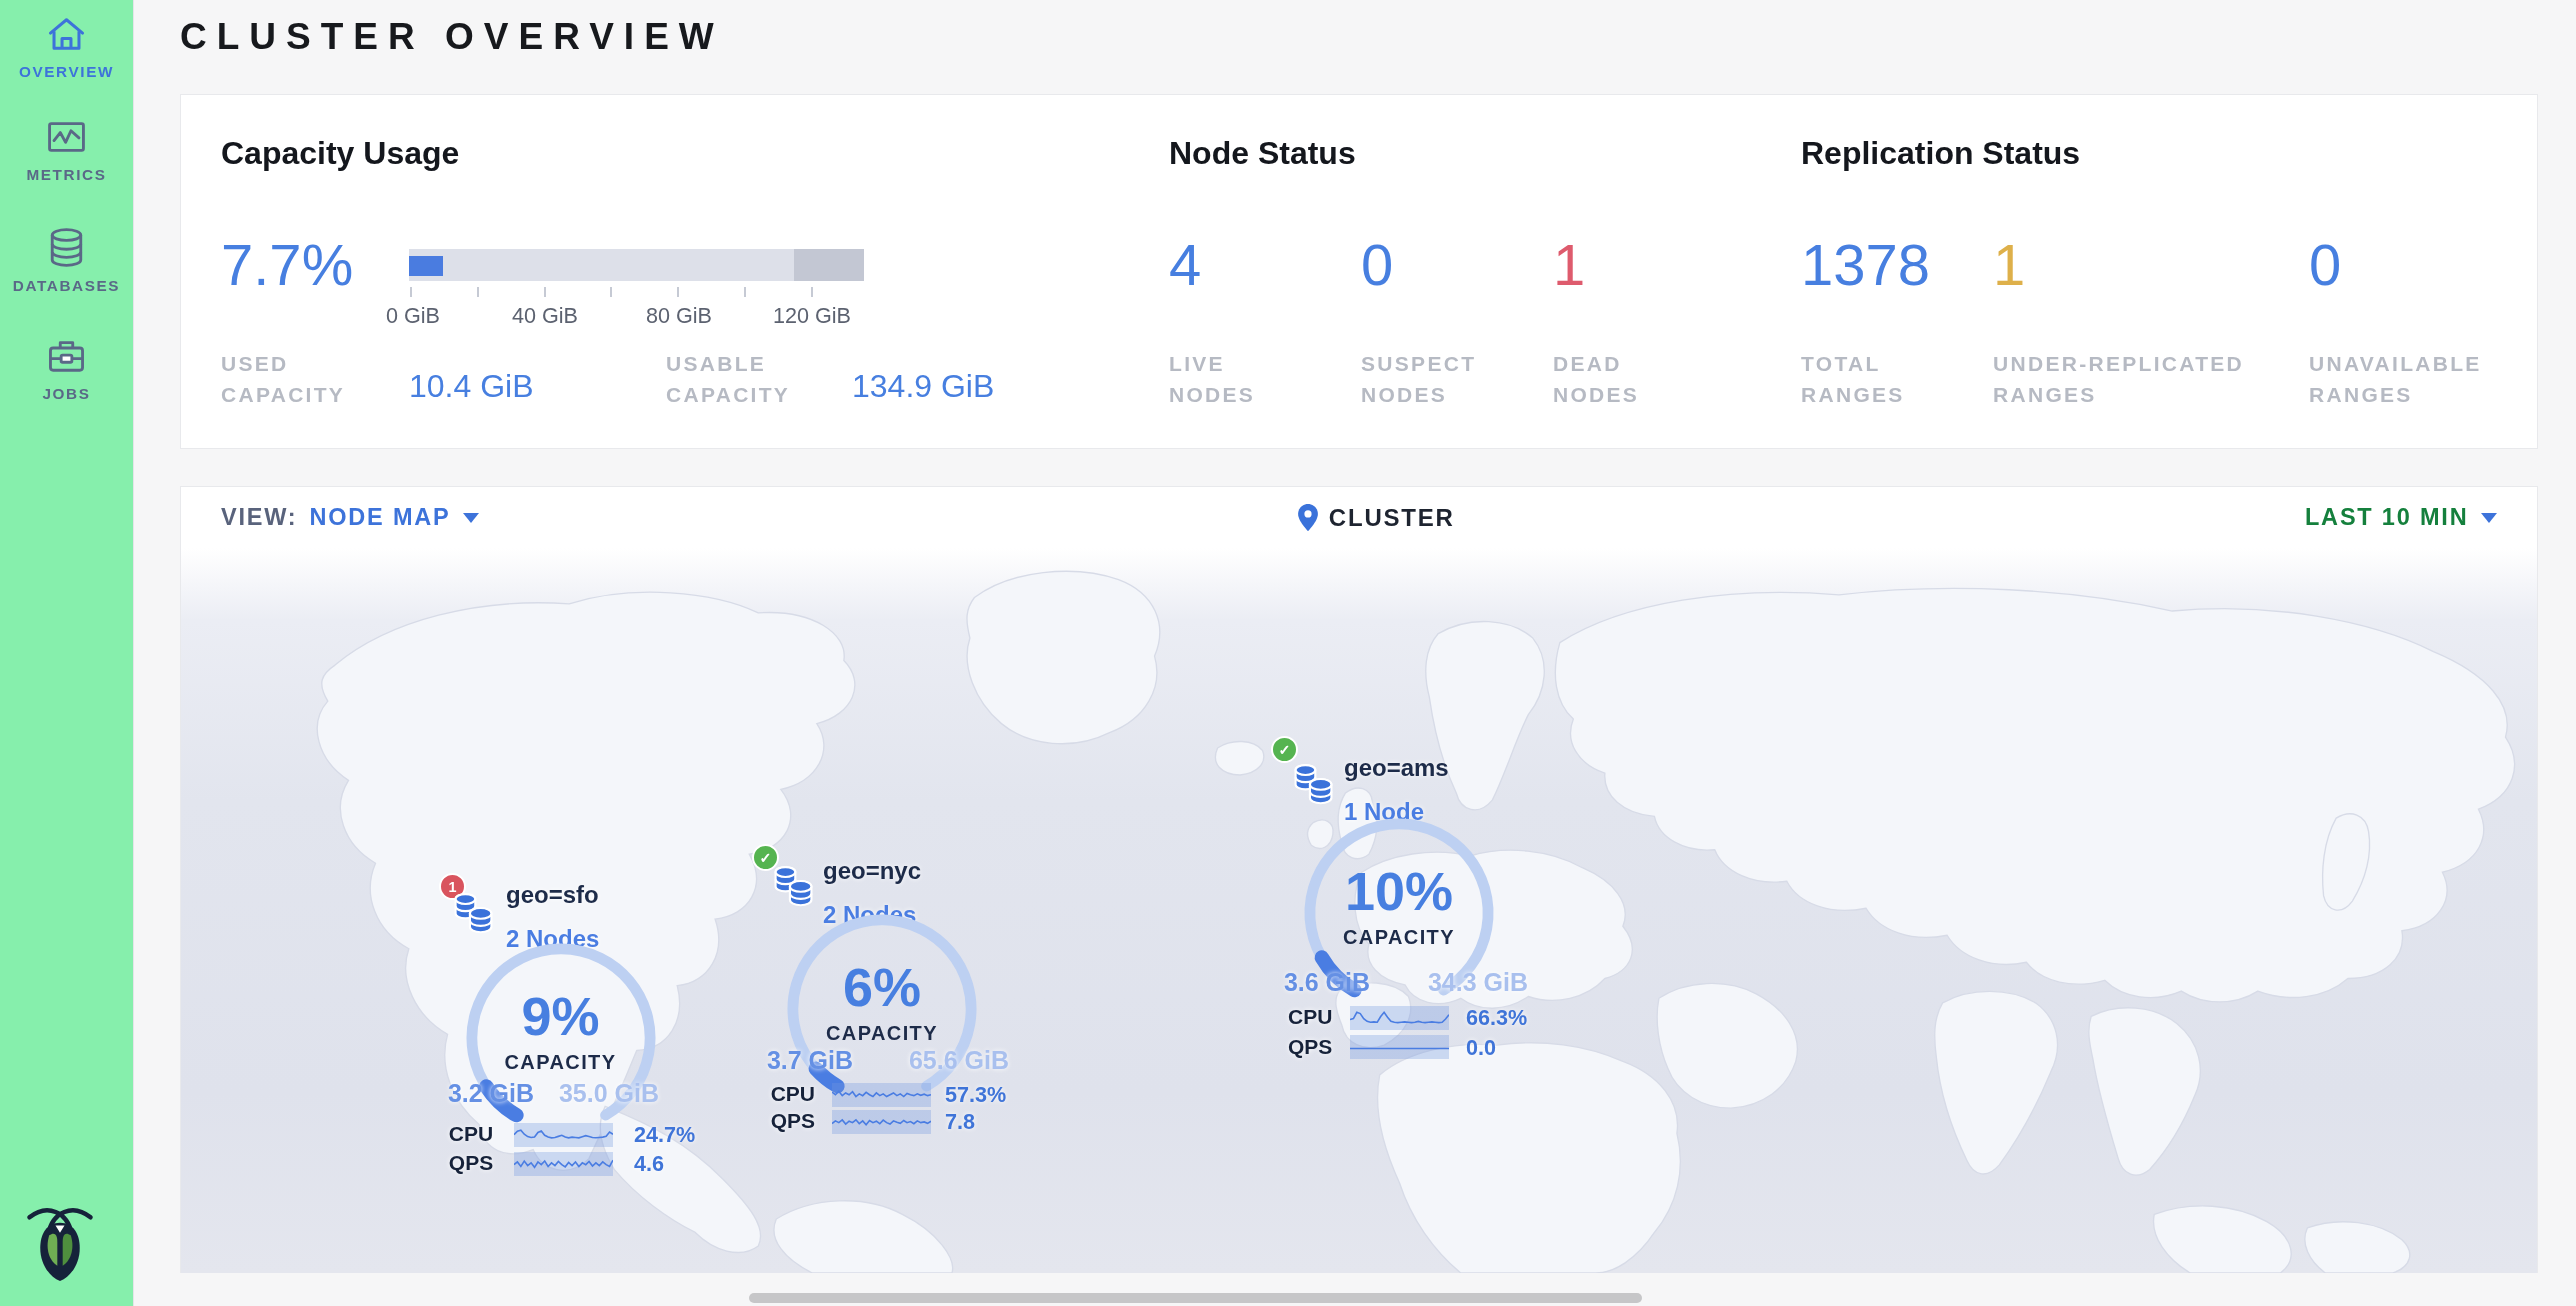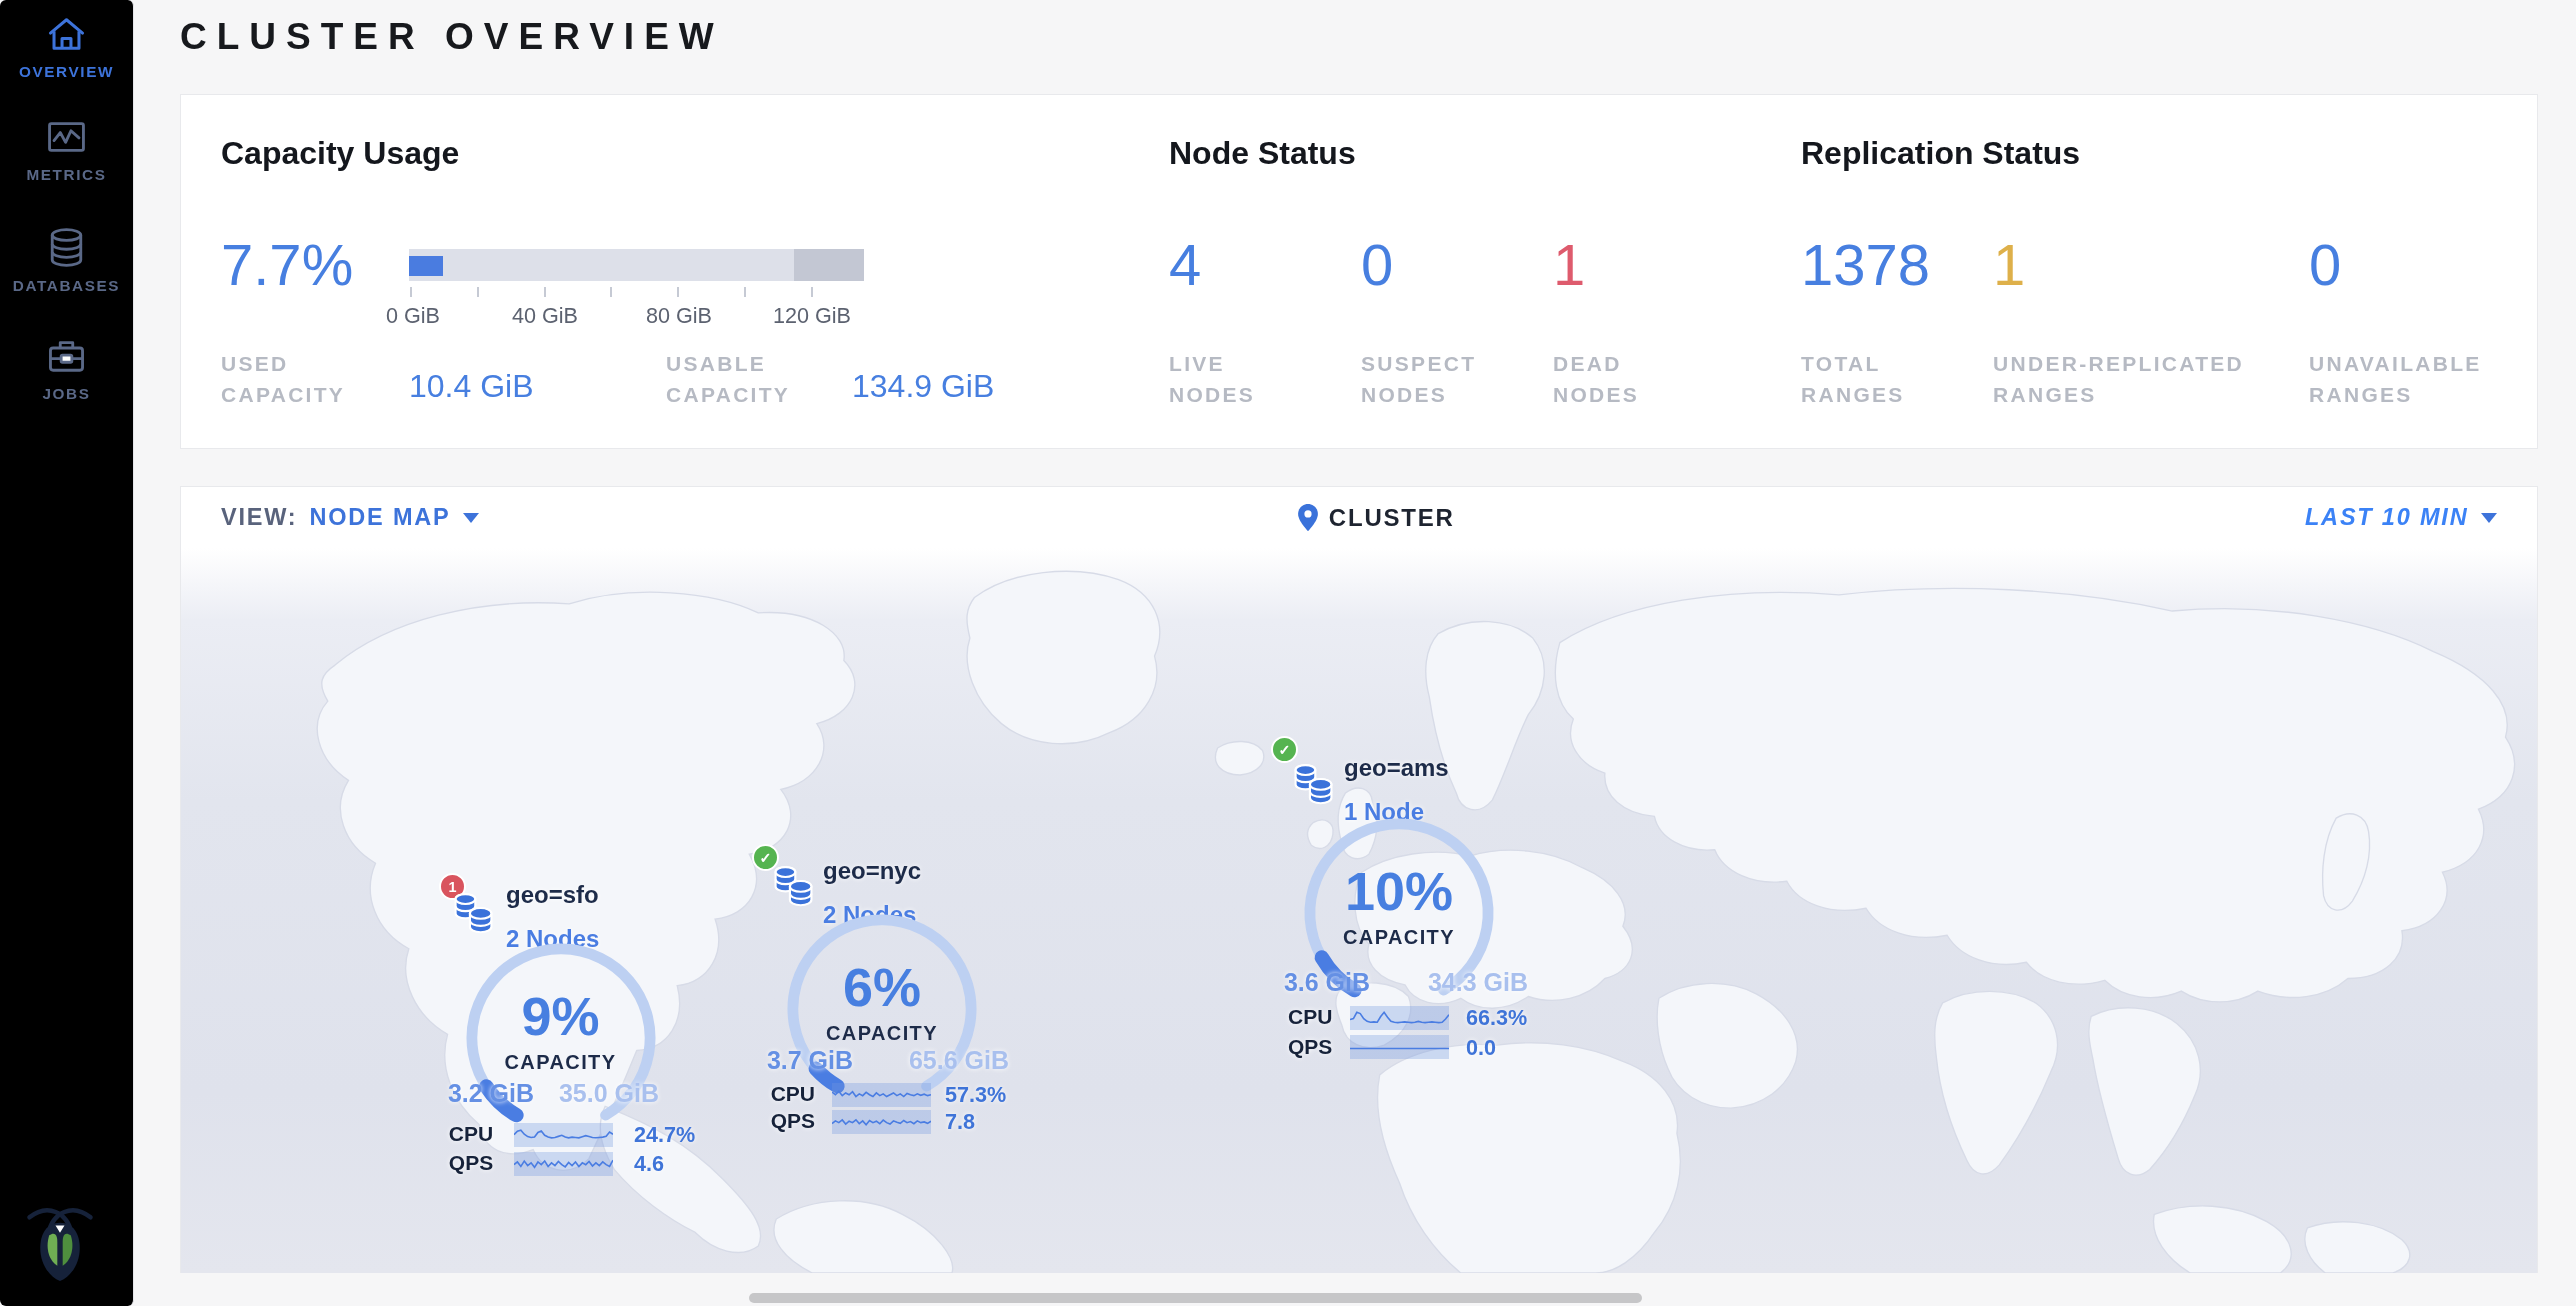--- a/index.html
+++ b/index.html
@@ -3,21 +3,21 @@
 <meta charset="utf-8">
 <style>
   html,body{margin:0;padding:0;}
   body{
     width:2576px;height:1306px;overflow:hidden;position:relative;
     background:#f6f6f7;
     font-family:"Liberation Sans", sans-serif;
     -webkit-font-smoothing:antialiased;
   }
   
-  .sidebar{position:absolute;left:0;top:0;width:133px;height:1306px;background:#000000;border-right:0.9px solid #e4e5e9;z-index:5;border-radius:6px;}
+  .sidebar{position:absolute;left:0;top:0;width:133px;height:1306px;background:#86efac;border-right:0.9px solid #e4e5e9;z-index:5;}
   .nav-item{position:absolute;left:0;width:133px;display:flex;flex-direction:column;align-items:center;cursor:pointer;}
   .nav-label{margin-top:9px;font-size:15.3px;font-weight:700;letter-spacing:1.6px;color:#5a6887;}
   .nav-item.active .nav-label{color:#3d73da;}
   .logo{position:absolute;left:21.6px;top:1203px;width:76px;height:79px;}
   
   .page-title{position:absolute;left:180px;top:16px;margin:0;font-size:37px;font-weight:700;letter-spacing:10px;color:#17191d;}
   .card{position:absolute;background:#fff;border:0.9px solid #e8e9ec;box-sizing:border-box;}
   .card.summary{left:180px;top:94px;width:2358px;height:355px;}
   .card.mapcard{left:180px;top:486px;width:2358px;height:787px;}
   .sec-title{position:absolute;font-size:32px;font-weight:600;color:#14171d;}
@@ -32,21 +32,21 @@
   .tick-label{position:absolute;top:208px;font-size:21.6px;color:#5c6270;transform:translateX(-50%);white-space:nowrap;}
   
   .viewbar{position:absolute;left:0;top:0;width:100%;height:61px;background:#fff;border-bottom:0.9px solid #ecedf0;}
   .vb-left{position:absolute;left:40px;top:0;height:61px;display:flex;align-items:center;}
   .vb-label{font-size:23.5px;letter-spacing:1.8px;color:#59637c;font-weight:600;}
   .vb-value{margin-left:12px;font-size:23.5px;letter-spacing:1.8px;color:#3d73da;font-weight:700;cursor:pointer;}
   .caret{display:inline-block;width:0;height:0;border-left:8px solid transparent;border-right:8px solid transparent;border-top:10px solid #3d73da;margin-left:12.6px;}
   .vb-center{position:absolute;left:1117px;top:0;height:61px;display:flex;align-items:center;cursor:pointer;}
   .vb-crumb{margin-left:10.8px;font-size:24px;letter-spacing:1.8px;font-weight:600;color:#1e2430;}
   .vb-right{position:absolute;right:40px;top:0;height:61px;display:flex;align-items:center;cursor:pointer;}
-  .vb-time{font-size:23.5px;letter-spacing:1.8px;color:#3b82f6;font-weight:700;font-style:italic;}
+  .vb-time{font-size:23.5px;letter-spacing:1.8px;color:#15803d;font-weight:700;}
   
   .map{position:absolute;left:0;top:61px;width:2356px;height:725px;overflow:hidden;
        background:linear-gradient(#ffffff 0%, #ebedf4 10%, #e2e5ee 35%, #dfe2ec 75%, #e4e6ee 100%);}
   .map svg.world{position:absolute;left:0;top:0;}
   .marker{position:absolute;width:311px;height:316px;cursor:pointer;}
   .badge{position:absolute;left:0;top:0;width:27px;height:27px;border-radius:50%;border:2.7px solid #fff;box-sizing:border-box;
          display:flex;align-items:center;justify-content:center;color:#fff;font-size:14.4px;font-weight:700;}
   .dbicon{position:absolute;}
   .m-loc{position:absolute;font-size:24px;line-height:27px;font-weight:700;color:#1d2b49;text-shadow:0 0 5.4px #fff;}
   .m-nodes{position:absolute;font-size:24px;line-height:27px;font-weight:700;color:#4a7de2;text-shadow:0 0 5.4px #fff;margin-top:16px;}

